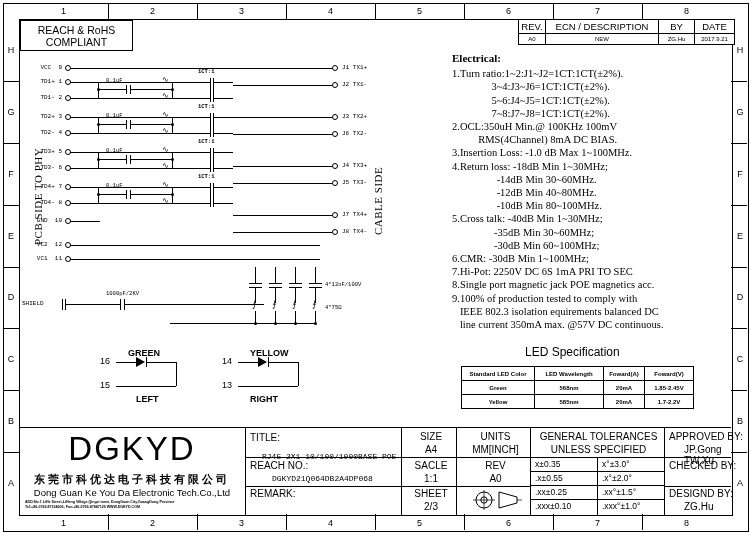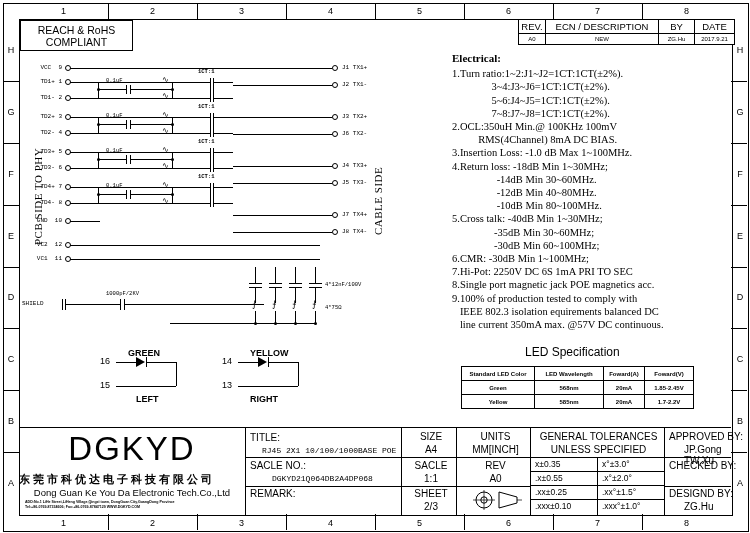--- a/index.html
+++ b/index.html
@@ -62,21 +62,21 @@
   #ledspec th{font-size:6px;}
 
   
   #tb{position:absolute;left:19px;top:427px;width:712px;height:87px;border-top:1px solid #000;}
   .ln{position:absolute;background:#000;}
   .tlab{position:absolute;white-space:pre;font-family:"Liberation Sans",sans-serif;}
 
   #logo{position:absolute;left:0px;top:0px;width:226px;height:87px;}
   #logo .brand{position:absolute;left:0;top:2px;width:226px;text-align:center;
         font-size:33px;letter-spacing:2px;font-family:"Liberation Sans",sans-serif;}
-  #logo .cn{position:absolute;left:0;top:44px;width:226px;text-align:left;font-size:11px;
+  #logo .cn{position:absolute;left:0;top:44px;width:226px;text-align:center;font-size:11px;
         letter-spacing:3px;font-family:"DejaVu Sans",sans-serif;font-weight:bold;}
   #logo .en{position:absolute;left:0;top:59px;width:226px;text-align:center;font-size:9.5px;
         font-family:"Liberation Sans",sans-serif;}
   #logo .addr{position:absolute;left:6px;top:72px;width:220px;font-size:3.6px;line-height:5.2px;
         font-family:"Liberation Sans",sans-serif;font-weight:bold;}
 
   .tbhead{font-size:10px;}
   .tbval{font-size:8px;font-family:"Liberation Mono",monospace;}
   .tbcen{text-align:center;}
 </style>
@@ -456,22 +456,22 @@
         <div class="ln" style="left:511px;top:29px;height:1px;width:134px;"></div>
         <div class="ln" style="left:511px;top:43px;height:1px;width:134px;"></div>
         <div class="ln" style="left:511px;top:57px;height:1px;width:134px;"></div>
         <div class="ln" style="left:511px;top:71px;height:1px;width:134px;"></div>
         <div class="ln" style="left:578px;top:29px;width:1px;height:58px;"></div>
         <div class="ln" style="left:645px;top:29px;height:1px;width:67px;"></div>
         <div class="ln" style="left:645px;top:58px;height:1px;width:67px;"></div>
       </div>
 
     <div class="tlab tbhead" style="left:231px;top:4px;">TITLE:</div>
-    <div class="tlab tbval" style="left:243px;top:18px;">RJ45 2X1 10/100/1000BASE POE</div>
-    <div class="tlab tbhead" style="left:231px;top:32px;">SACLE NO.:</div>
+    <div class="tlab tbval" style="left:243px;top:24px;">RJ45 2X1 10/100/1000BASE POE</div>
+    <div class="tlab tbhead" style="left:231px;top:32px;">REACH NO.:</div>
     <div class="tlab tbval" style="left:253px;top:46px;">DGKYD21Q064DB2A4DP068</div>
     <div class="tlab tbhead" style="left:231px;top:60px;">REMARK:</div>
     <div class="tlab tbval" style="left:253px;top:74px;"></div>
 
     <div class="tlab tbhead tbcen" style="left:385px;top:3px;width:54px;">SIZE</div>
     <div class="tlab tbhead tbcen" style="left:385px;top:16px;width:54px;">A4</div>
     <div class="tlab tbhead tbcen" style="left:385px;top:32px;width:54px;">SACLE</div>
     <div class="tlab tbhead tbcen" style="left:385px;top:45px;width:54px;">1:1</div>
     <div class="tlab tbhead tbcen" style="left:385px;top:60px;width:54px;">SHEET</div>
     <div class="tlab tbhead tbcen" style="left:385px;top:73px;width:54px;">2/3</div>

